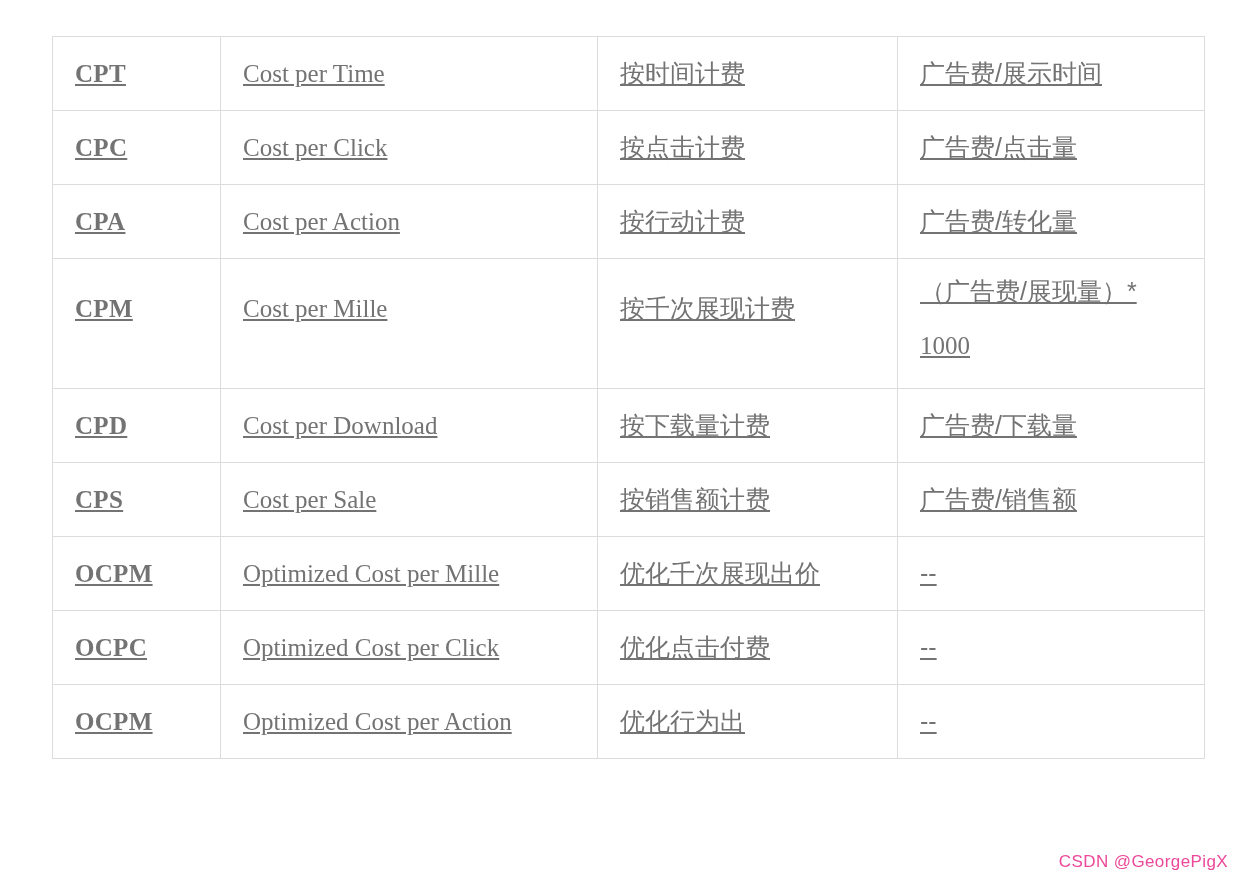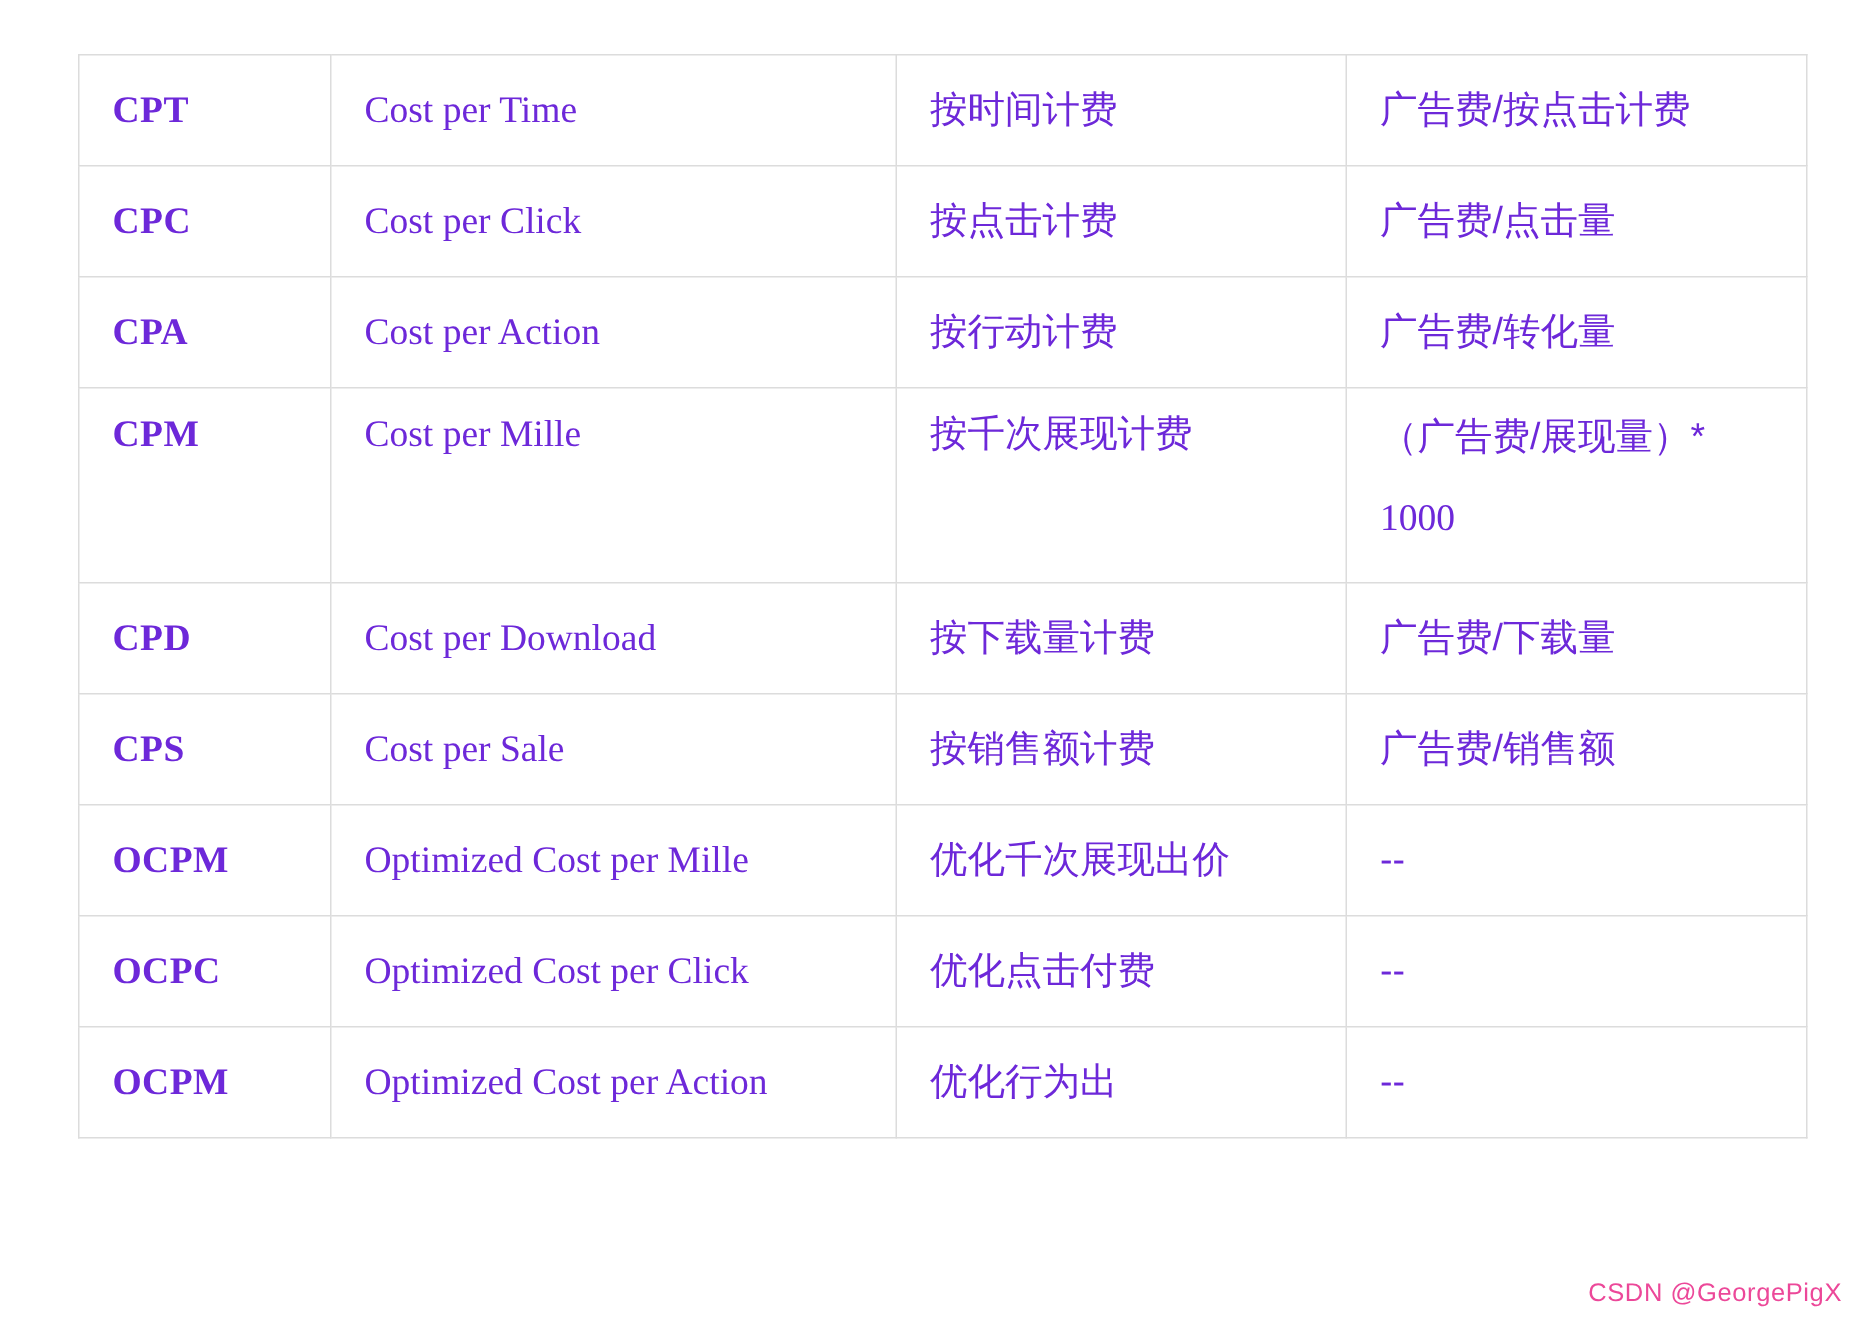--- a/index.html
+++ b/index.html
@@ -34,23 +34,24 @@
   table.billing-table col.c2 { width: 377px; }
   table.billing-table col.c3 { width: 300px; }
   table.billing-table col.c4 { width: 307px; }
 
   table.billing-table td {
     border: 1px solid #dcdcdc;
     vertical-align: middle;
     padding: 0 22px;
     height: 74px;
     box-sizing: border-box;
-    color: #6d28d9;
+    color: #737373;
     font-size: 25px;
     line-height: 1.42;
+    text-decoration: underline;
   }
 
   td.col-abbr {
     font-weight: bold;
     font-family: "Liberation Serif", "DejaVu Serif", serif;
     font-size: 25px;
     letter-spacing: 0.3px;
   }
 
   td.col-full {
@@ -63,21 +64,21 @@
   td.col-formula {
     font-family: "Liberation Sans", "DejaVu Sans", sans-serif;
     font-size: 25px;
     color: #2f2f2f;
     margin-top: 12px;
   }
 
   tr.tall-row td {
     height: 130px;
     vertical-align: top;
-    padding-top: 13px;
+    padding-top: 32px;
   }
 
   tr.tall-row td.col-formula {
     padding-top: 15px;
   }
 
   .formula-line {
     display: block;
   }
 
@@ -107,21 +108,21 @@
       <col class="c2">
       <col class="c3">
       <col class="c4">
     </colgroup>
     <tbody>
 
       <tr>
         <td class="col-abbr">CPT</td>
         <td class="col-full">Cost per Time</td>
         <td class="col-cn">按时间计费</td>
-        <td class="col-formula">广告费/按点击计费</td>
+        <td class="col-formula">广告费/展示时间</td>
       </tr>
 
       <tr>
         <td class="col-abbr">CPC</td>
         <td class="col-full">Cost per Click</td>
         <td class="col-cn">按点击计费</td>
         <td class="col-formula">广告费/点击量</td>
       </tr>
 
       <tr>

